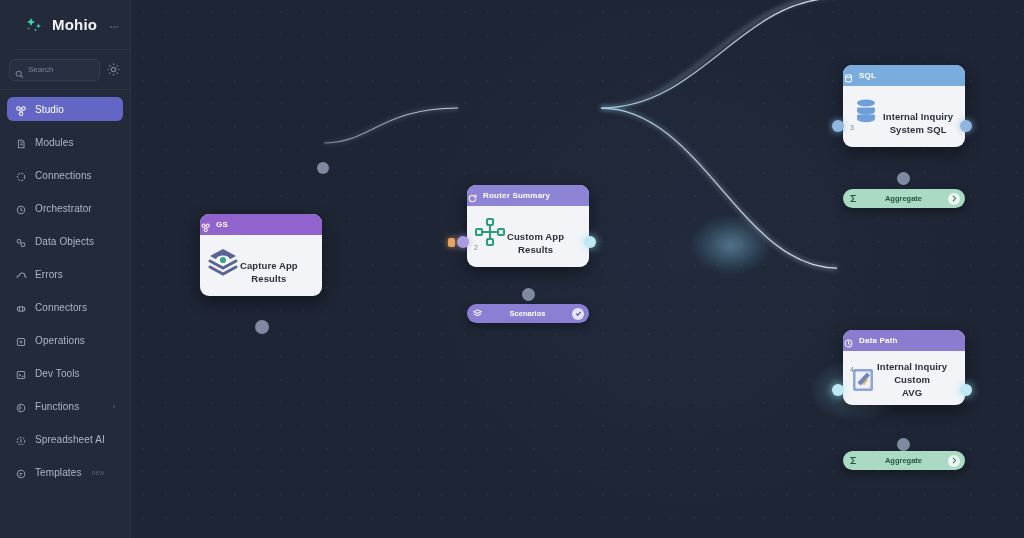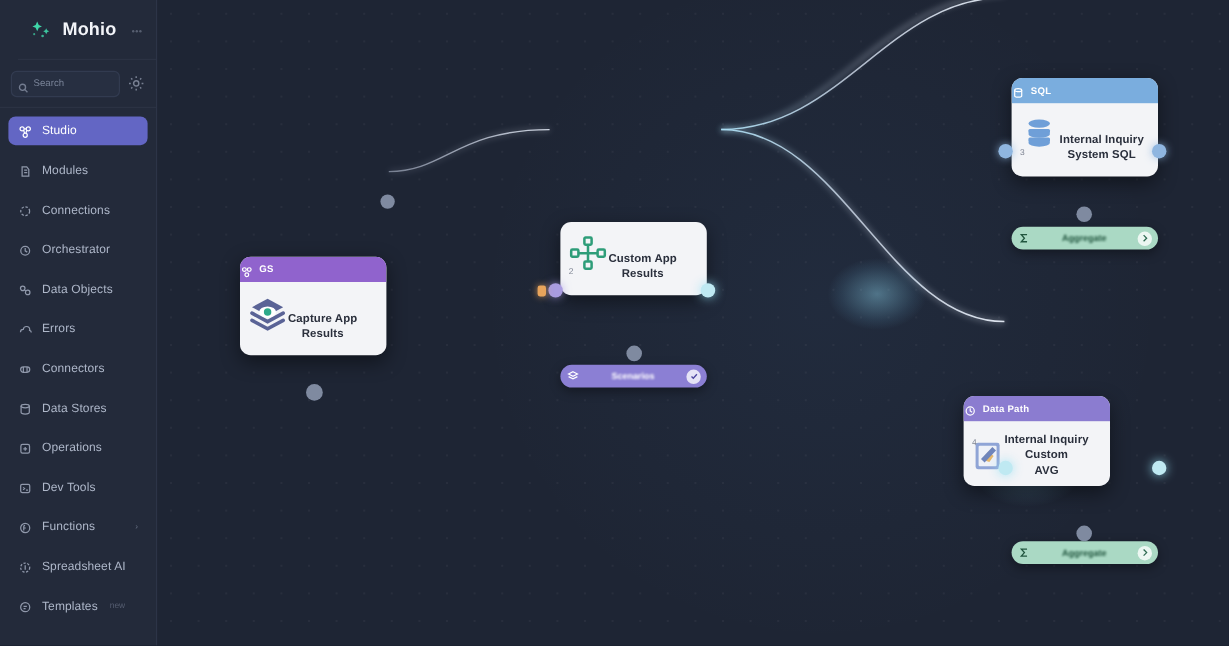--- a/index.html
+++ b/index.html
@@ -274,29 +274,20 @@
       <div class="sb-item">
         <span class="n-ic">
           <svg viewBox="0 0 14 14" width="12" height="12" fill="none" stroke="#a8b1c4" stroke-width="1.2">
             <rect x="2.6" y="4.4" width="8.8" height="5.2" rx="2.6"></rect>
               <path d="M5.2 4.4v5.2M8.8 4.4v5.2"></path>
           </svg>
         </span>
         <span class="n-lb">Connectors</span>
       </div>
 
-      <div class="sb-item">
-        <span class="n-ic">
-          <svg viewBox="0 0 14 14" width="12" height="12" fill="none" stroke="#a8b1c4" stroke-width="1.2">
-            <ellipse cx="7" cy="4" rx="4" ry="1.7"></ellipse>
-              <path d="M3 4v6c0 .9 1.8 1.7 4 1.7s4-.8 4-1.7V4"></path>
-          </svg>
-        </span>
-        <span class="n-lb">Data Stores</span>
-      </div>
 
       <div class="sb-item">
         <span class="n-ic">
           <svg viewBox="0 0 14 14" width="12" height="12" fill="none" stroke="#a8b1c4" stroke-width="1.2">
             <rect x="2.8" y="2.8" width="8.4" height="8.4" rx="1.6"></rect>
               <path d="M5.2 7h3.6M7 5.2v3.6"></path>
           </svg>
         </span>
         <span class="n-lb">Operations</span>
       </div>
@@ -407,20 +398,29 @@
           <span>Capture App</span><br>
           <span>Results</span>
         </div>
       </div>
     </div>
     <div class="port grey" style="left:186px; top:162px;"></div>
     <div class="port grey" style="left:124px; top:320px; width:14px; height:14px; border-radius:7px;"></div>
 
 
     <div class="node" style="left:336px; top:185px; width:122px;">
+      <div class="node-hd" style="background:#8e84d6;">
+        <span class="h-ic">
+          <svg viewBox="0 0 12 12" width="11" height="11" fill="none" stroke="#fff" stroke-width="1.2">
+            <path d="M9.6 6a3.6 3.6 0 1 1-1.1-2.6"></path>
+              <path d="M9.8 1.6v2.6H7.2"></path>
+          </svg>
+        </span>
+        <span class="h-tx">Router Summary</span>
+      </div>
       <div class="node-body">
         <span class="node-ic">
           <svg viewBox="0 0 34 34" width="34" height="34" fill="none" stroke="#2e9d79" stroke-width="2.1">
             <rect x="14" y="4" width="6" height="6" rx="1"></rect>
             <rect x="14" y="24" width="6" height="6" rx="1"></rect>
             <rect x="3" y="14" width="6" height="6" rx="1"></rect>
             <rect x="25" y="14" width="6" height="6" rx="1"></rect>
             <path d="M17 10v14M9 17h16"></path>
           </svg>
         </span>
@@ -489,21 +489,21 @@
         </svg>
       </span>
       <span class="p-tx">Aggregate</span>
       <span class="p-av">
         <svg viewBox="0 0 12 12" width="9" height="9" fill="none" stroke="#2f6b52" stroke-width="1.4">
           <path d="M4 2.6l3.4 3.4L4 9.4"></path>
         </svg>
       </span>
     </div>
 
-    <div class="node" style="left:672px; top:330px; width:122px;">
+    <div class="node" style="left:712px; top:330px; width:122px;">
       <div class="node-hd" style="background:#8b7cd0;">
         <span class="h-ic">
           <svg viewBox="0 0 12 12" width="11" height="11" fill="none" stroke="#fff" stroke-width="1.1">
             <circle cx="6" cy="6" r="3.7"></circle>
               <path d="M6 3.6V6l1.8 1.1"></path>
           </svg>
         </span>
         <span class="h-tx">Data Path</span>
       </div>
       <div class="node-body" style="padding-bottom:6px;">

